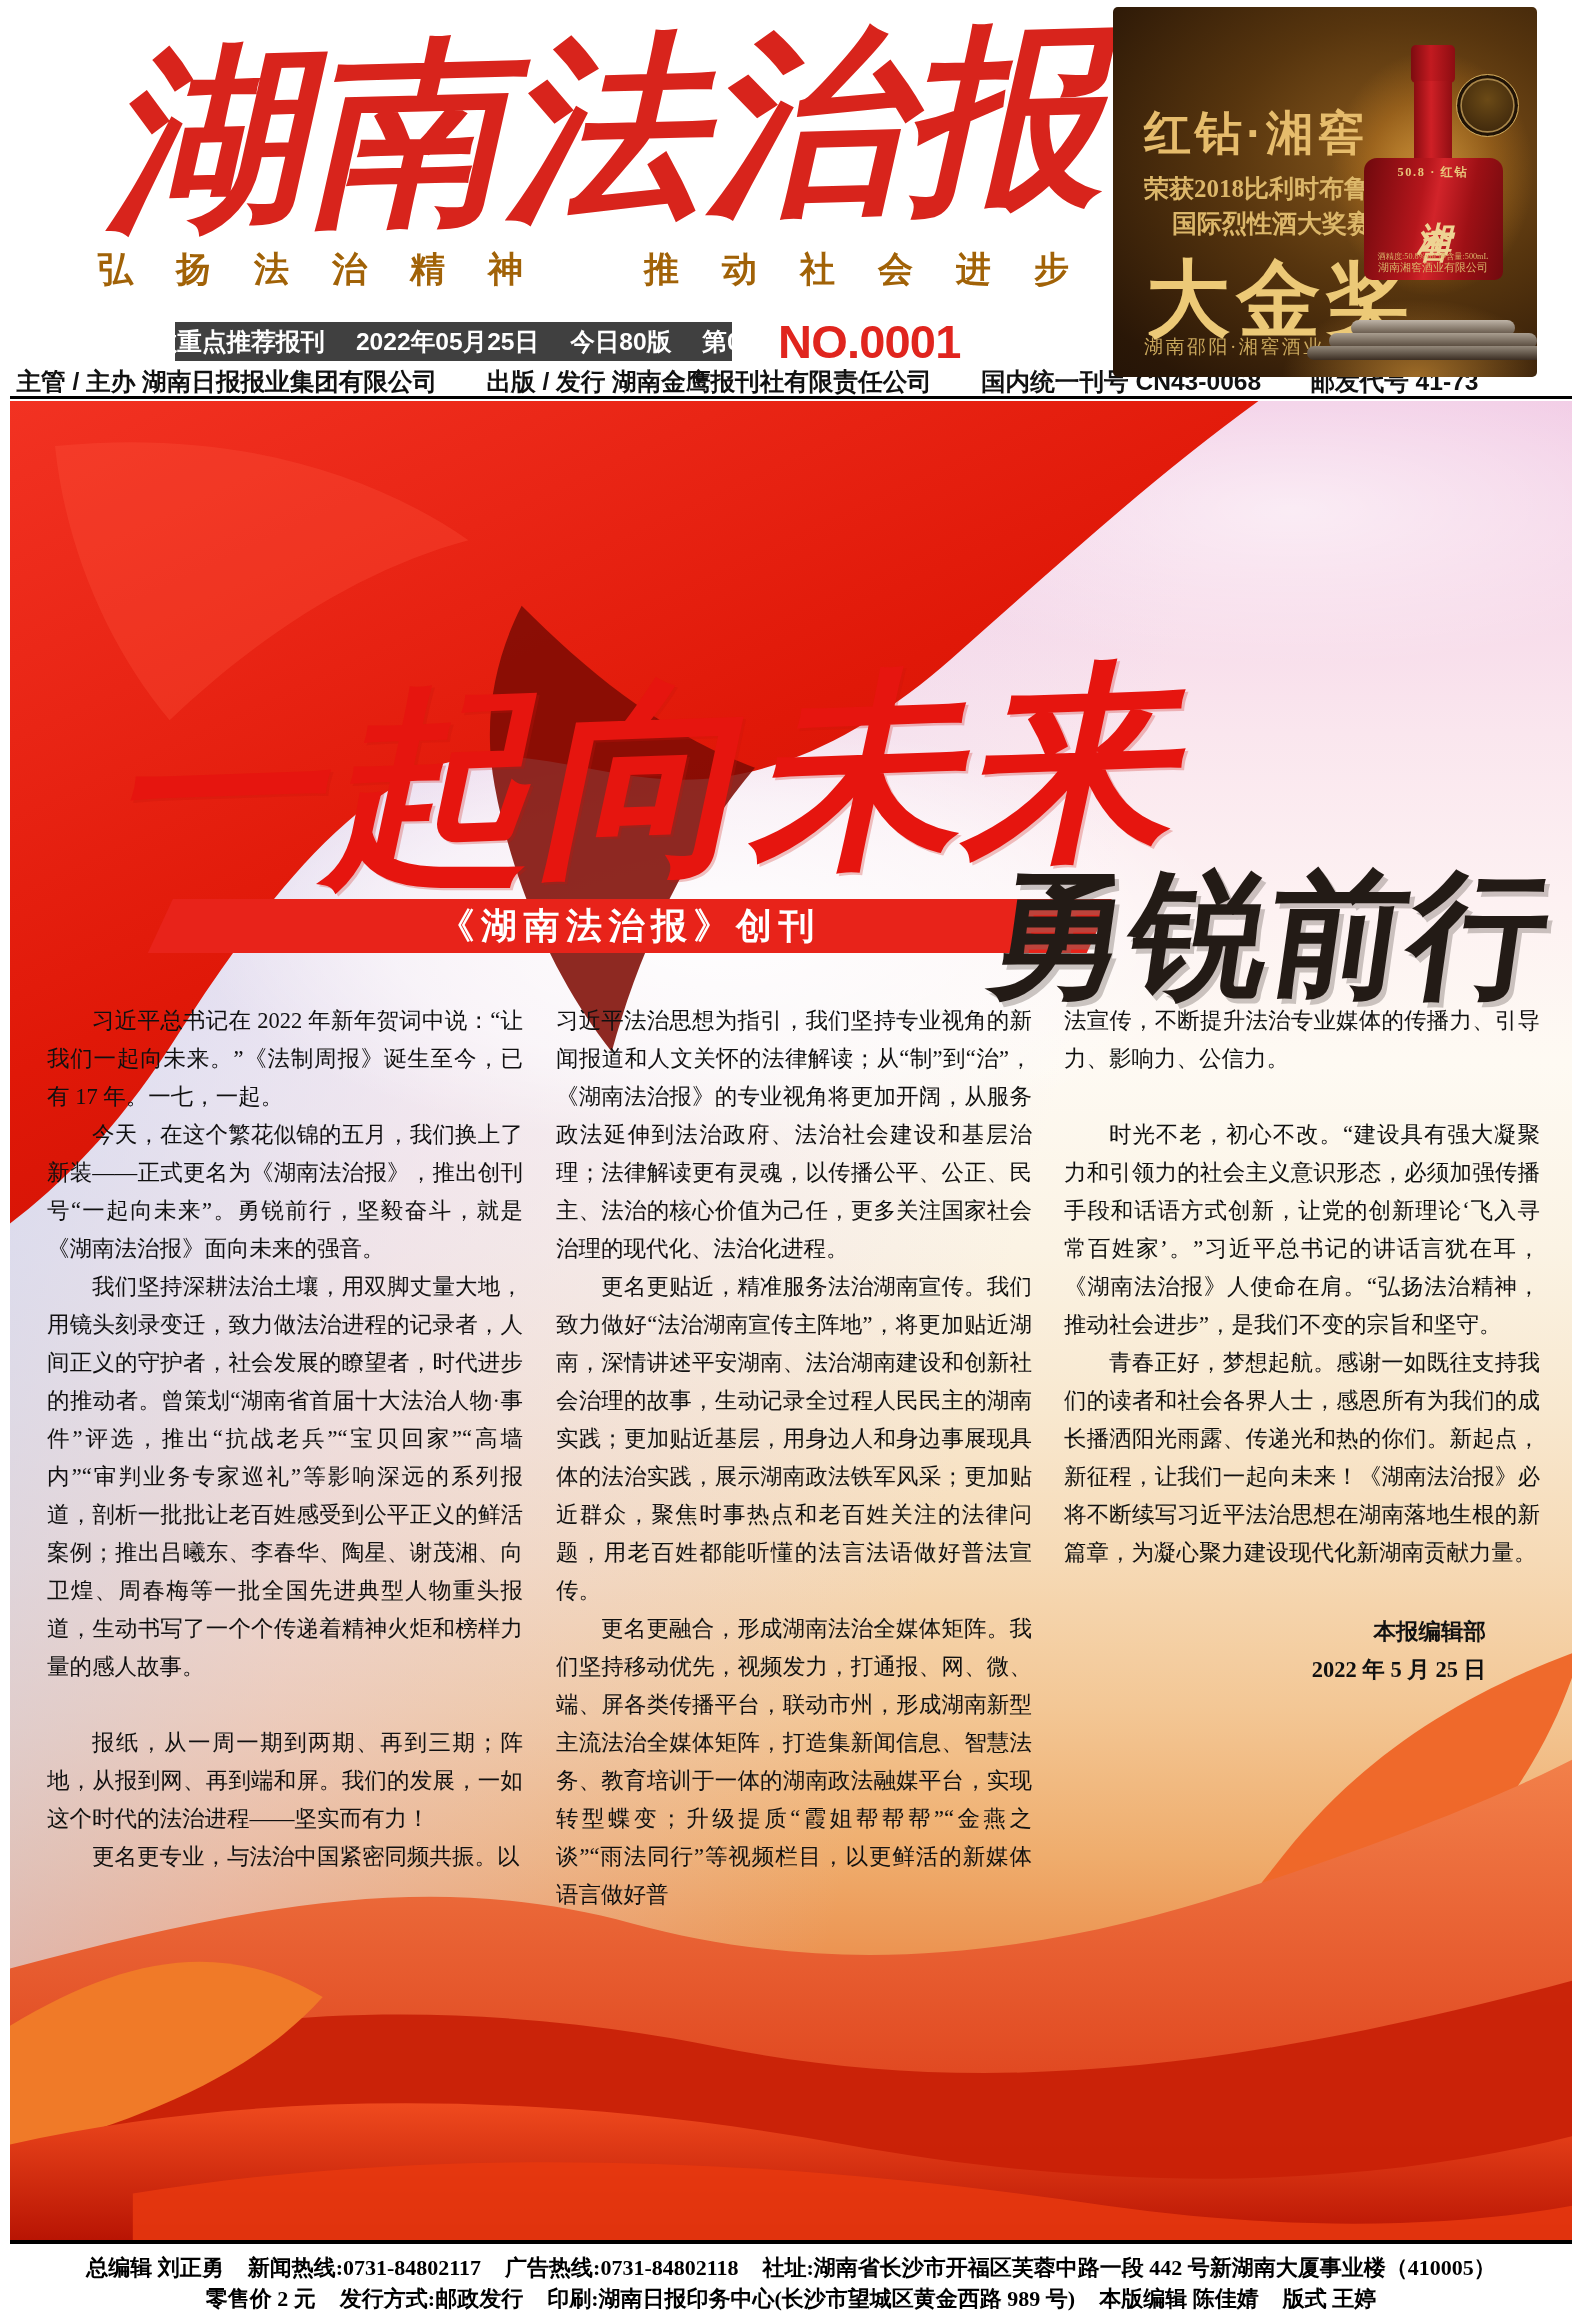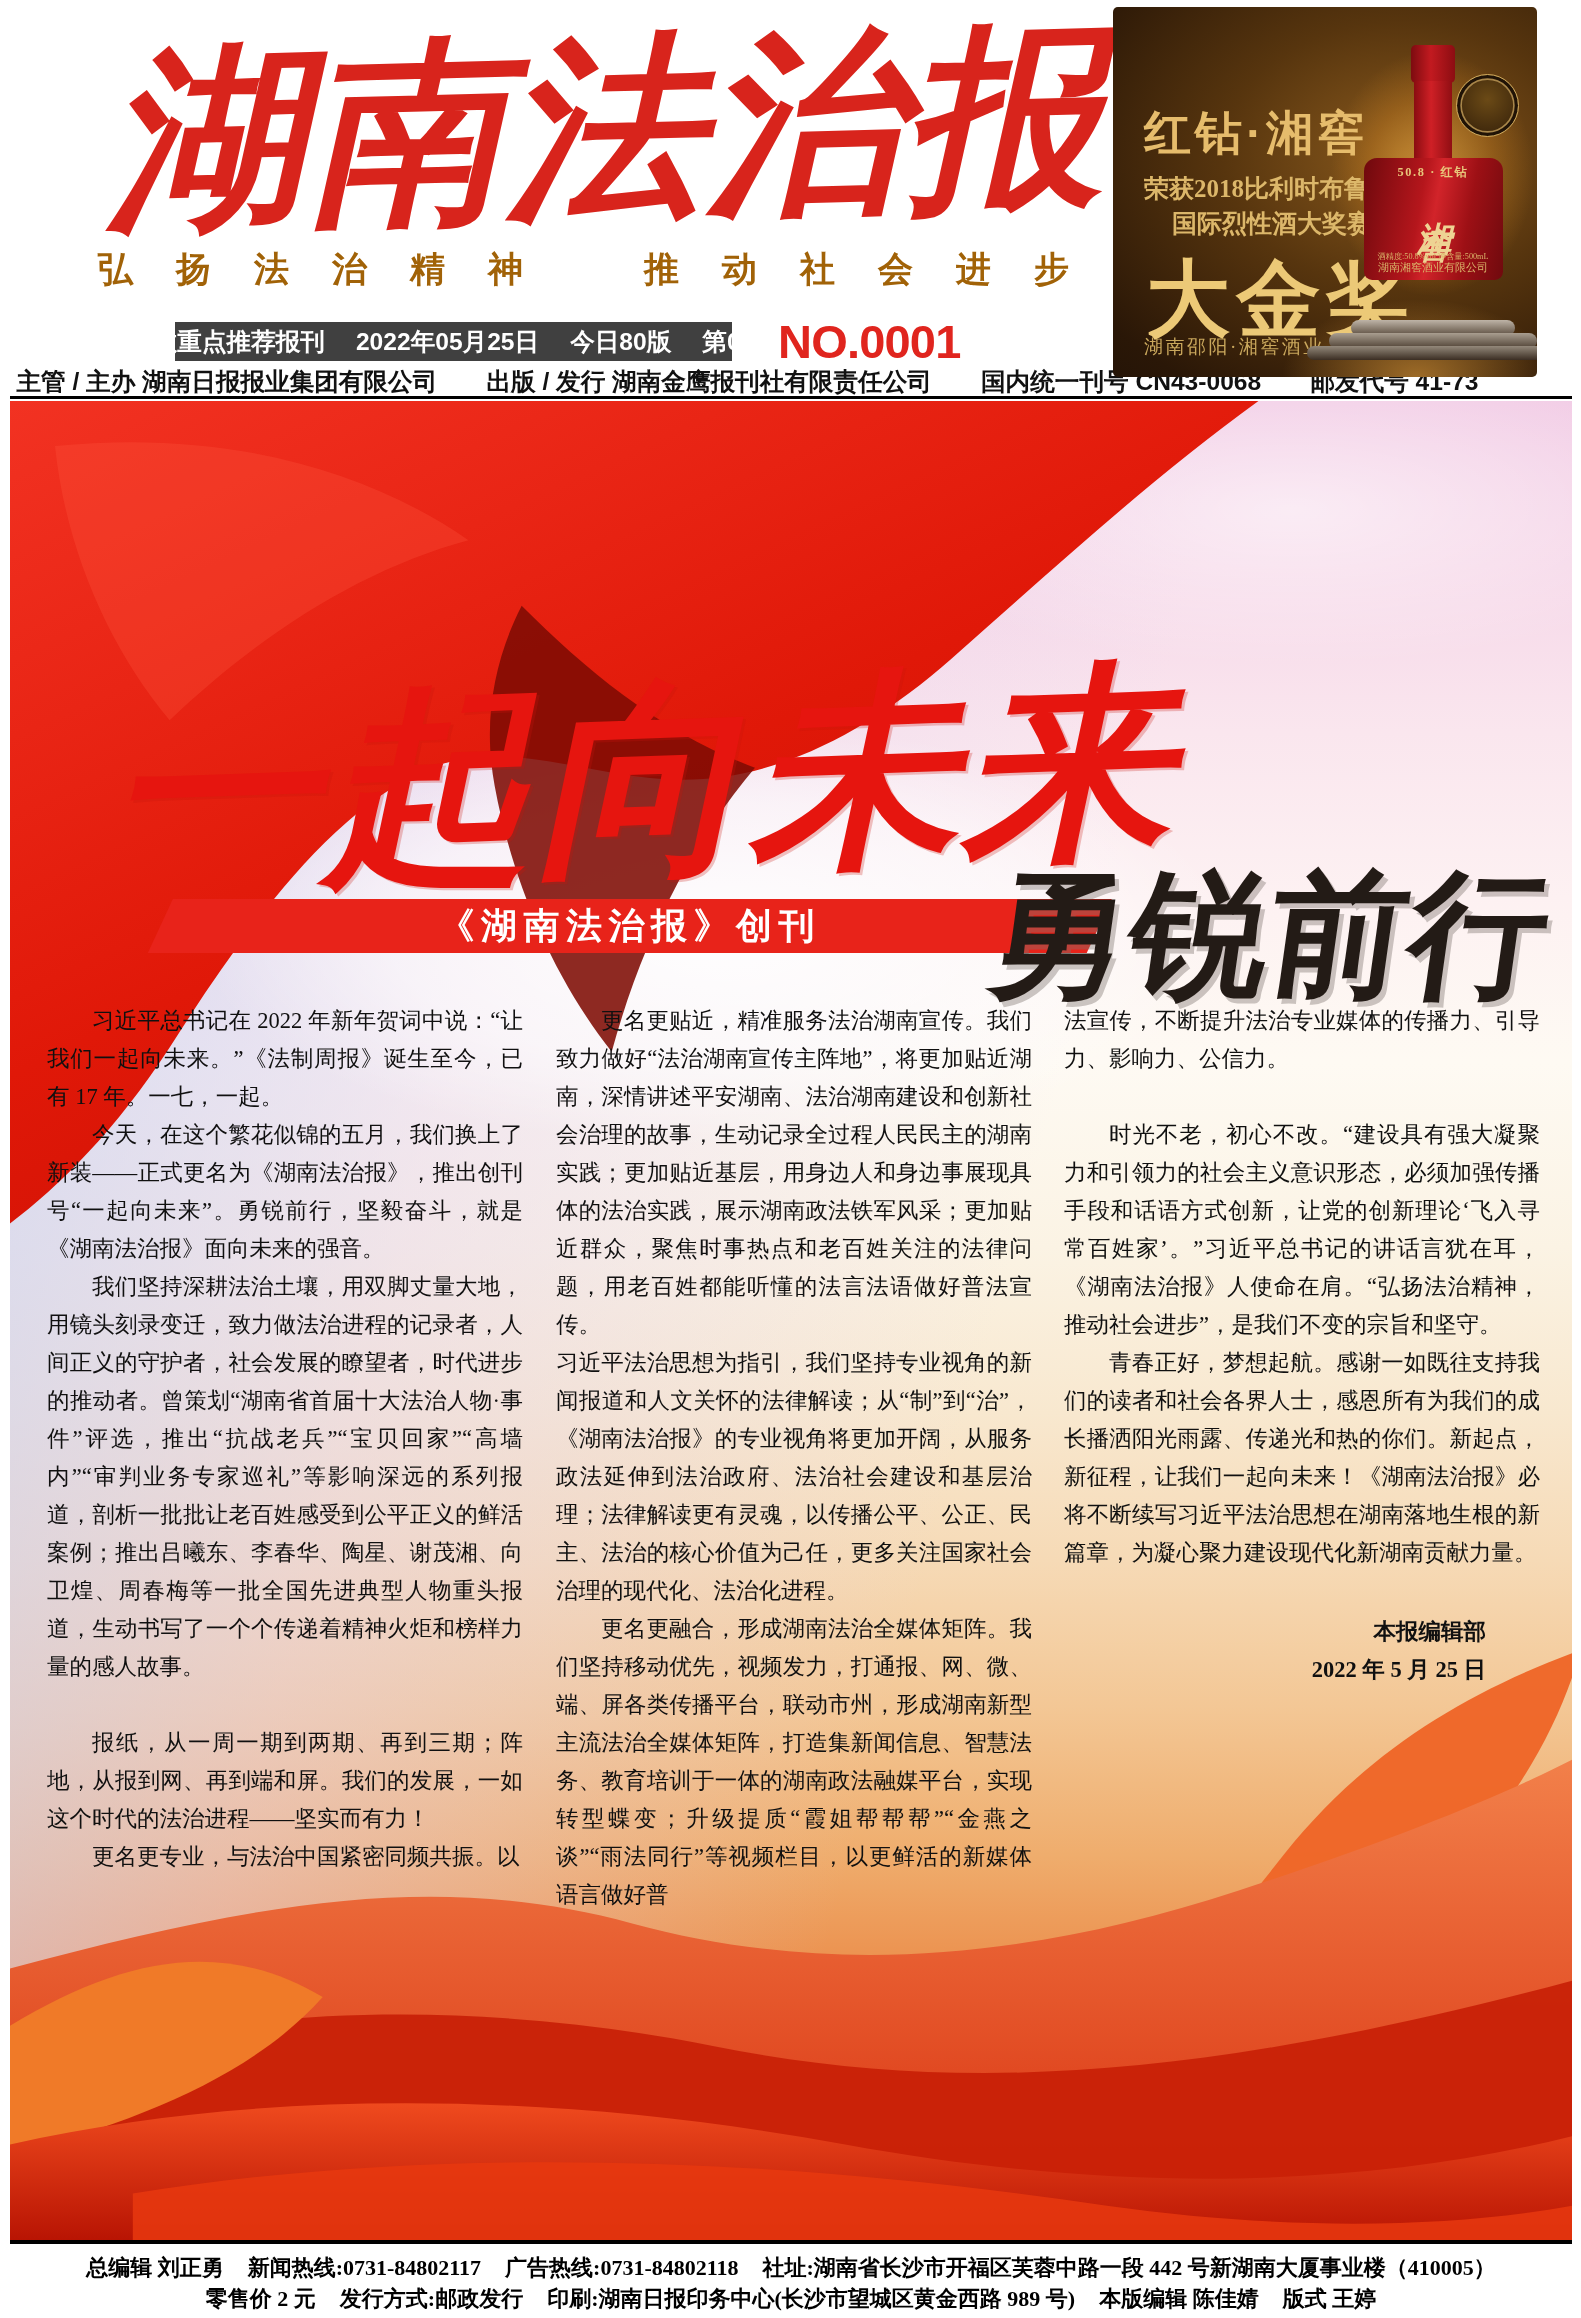--- a/index.html
+++ b/index.html
@@ -211,22 +211,22 @@
 
   <div class="article">
     <div class="col col1">
       <p class="para">习近平总书记在 2022 年新年贺词中说：“让我们一起向未来。”《法制周报》诞生至今，已有 17 年。一七，一起。</p>
       <p class="para">今天，在这个繁花似锦的五月，我们换上了新装——正式更名为《湖南法治报》，推出创刊号“一起向未来”。勇锐前行，坚毅奋斗，就是《湖南法治报》面向未来的强音。</p>
       <p class="para">我们坚持深耕法治土壤，用双脚丈量大地，用镜头刻录变迁，致力做法治进程的记录者，人间正义的守护者，社会发展的瞭望者，时代进步的推动者。曾策划“湖南省首届十大法治人物·事件”评选，推出“抗战老兵”“宝贝回家”“高墙内”“审判业务专家巡礼”等影响深远的系列报道，剖析一批批让老百姓感受到公平正义的鲜活案例；推出吕曦东、李春华、陶星、谢茂湘、向卫煌、周春梅等一批全国先进典型人物重头报道，生动书写了一个个传递着精神火炬和榜样力量的感人故事。</p>
       <p class="para gap">报纸，从一周一期到两期、再到三期；阵地，从报到网、再到端和屏。我们的发展，一如这个时代的法治进程——坚实而有力！</p>
       <p class="para">更名更专业，与法治中国紧密同频共振。以</p>
     </div>
     <div class="col col2">
+      <p class="para no-indent">习近平法治思想为指引，我们坚持专业视角的新闻报道和人文关怀的法律解读；从“制”到“治”，《湖南法治报》的专业视角将更加开阔，从服务政法延伸到法治政府、法治社会建设和基层治理；法律解读更有灵魂，以传播公平、公正、民主、法治的核心价值为己任，更多关注国家社会治理的现代化、法治化进程。</p>
       <p class="para">更名更贴近，精准服务法治湖南宣传。我们致力做好“法治湖南宣传主阵地”，将更加贴近湖南，深情讲述平安湖南、法治湖南建设和创新社会治理的故事，生动记录全过程人民民主的湖南实践；更加贴近基层，用身边人和身边事展现具体的法治实践，展示湖南政法铁军风采；更加贴近群众，聚焦时事热点和老百姓关注的法律问题，用老百姓都能听懂的法言法语做好普法宣传。</p>
-      <p class="para no-indent">习近平法治思想为指引，我们坚持专业视角的新闻报道和人文关怀的法律解读；从“制”到“治”，《湖南法治报》的专业视角将更加开阔，从服务政法延伸到法治政府、法治社会建设和基层治理；法律解读更有灵魂，以传播公平、公正、民主、法治的核心价值为己任，更多关注国家社会治理的现代化、法治化进程。</p>
       <p class="para">更名更融合，形成湖南法治全媒体矩阵。我们坚持移动优先，视频发力，打通报、网、微、端、屏各类传播平台，联动市州，形成湖南新型主流法治全媒体矩阵，打造集新闻信息、智慧法务、教育培训于一体的湖南政法融媒平台，实现转型蝶变；升级提质“霞姐帮帮帮”“金燕之谈”“雨法同行”等视频栏目，以更鲜活的新媒体语言做好普</p>
     </div>
     <div class="col col3">
       <p class="para no-indent">法宣传，不断提升法治专业媒体的传播力、引导力、影响力、公信力。</p>
       <p class="para gap">时光不老，初心不改。“建设具有强大凝聚力和引领力的社会主义意识形态，必须加强传播手段和话语方式创新，让党的创新理论‘飞入寻常百姓家’。”习近平总书记的讲话言犹在耳，《湖南法治报》人使命在肩。“弘扬法治精神，推动社会进步”，是我们不变的宗旨和坚守。</p>
       <p class="para">青春正好，梦想起航。感谢一如既往支持我们的读者和社会各界人士，感恩所有为我们的成长播洒阳光雨露、传递光和热的你们。新起点，新征程，让我们一起向未来！《湖南法治报》必将不断续写习近平法治思想在湖南落地生根的新篇章，为凝心聚力建设现代化新湖南贡献力量。</p>
       <div class="signature">
         <div>本报编辑部</div>
         <div>2022 年 5 月 25 日</div>
       </div>

